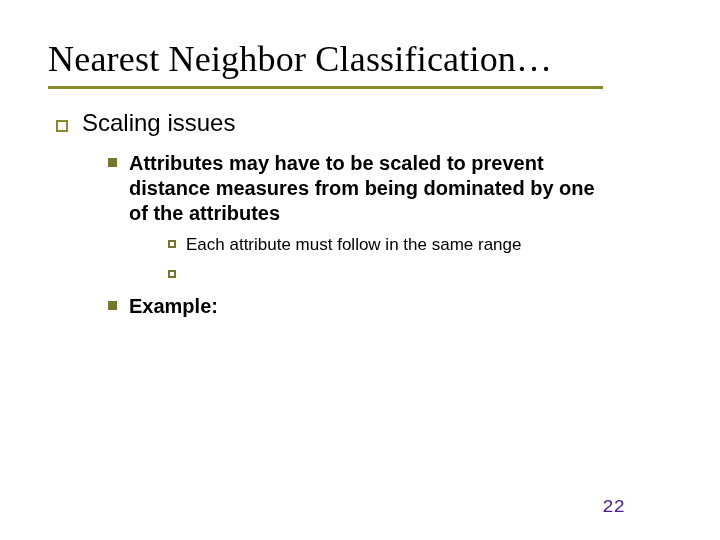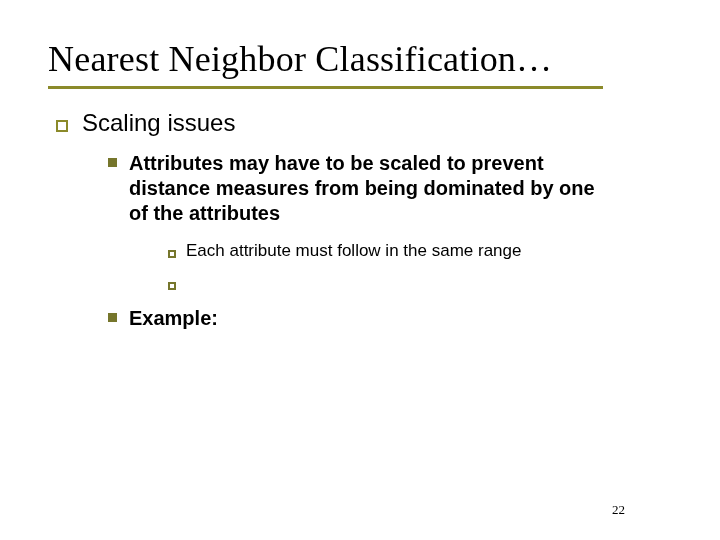--- a/index.html
+++ b/index.html
@@ -61,45 +61,45 @@
     flex: 0 0 auto;
   }
   .t2 {
     font-size: 20px;
     line-height: 1.25;
     max-width: 540px;
     font-weight: bold;
   }
   .lvl3 {
     display: flex;
-    align-items: center;
-    margin: 14px 0 2px 120px;
+    align-items: flex-start;
+    margin: 8px 0 2px 120px;
   }
   .b3 {
     width: 8px;
     height: 8px;
     border: 2px solid #76762c;
     box-sizing: border-box;
     margin: 6px 10px 0 0;
     flex: 0 0 auto;
   }
   .t3 {
     font-size: 17px;
     line-height: 1.3;
   }
   .gap {
     height: 14px;
   }
   .pagenum {
     position: absolute;
     right: 26px;
     bottom: 22px;
-    font-size: 13px;
-    color: #000000;
-    font-family: Liberation Serif, serif;
+    font-size: 19px;
+    color: #4c1d95;
+    font-family: Liberation Mono, monospace;
   }
 </style>
 </head>
 <body>
 
 <div class="slide">
 
   <h1 class="title">Nearest Neighbor Classification…</h1>
   <hr class="hr">
 

